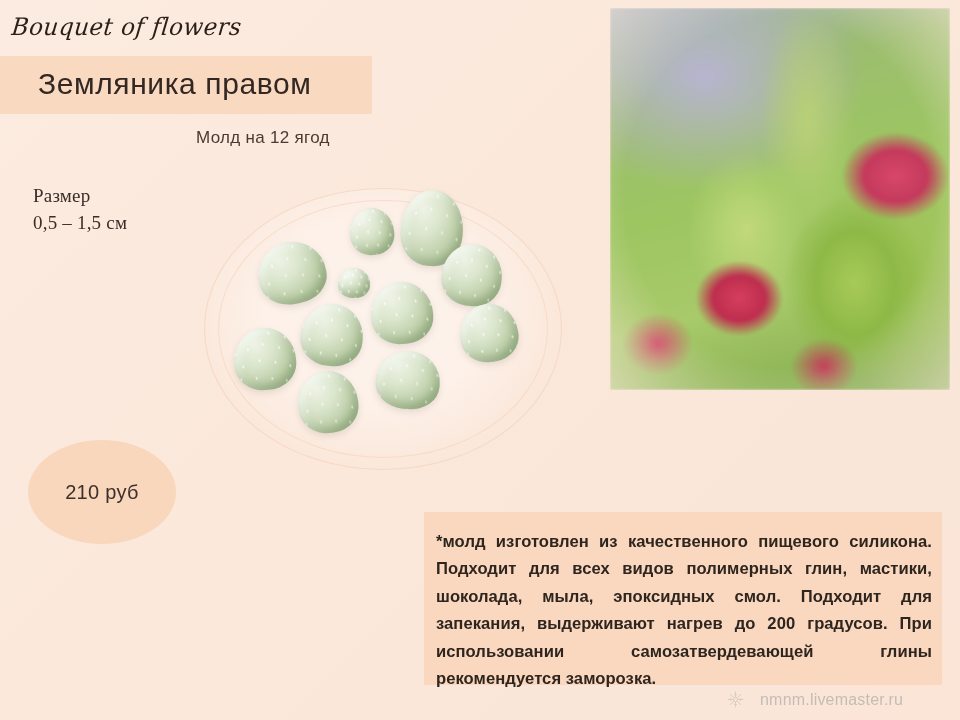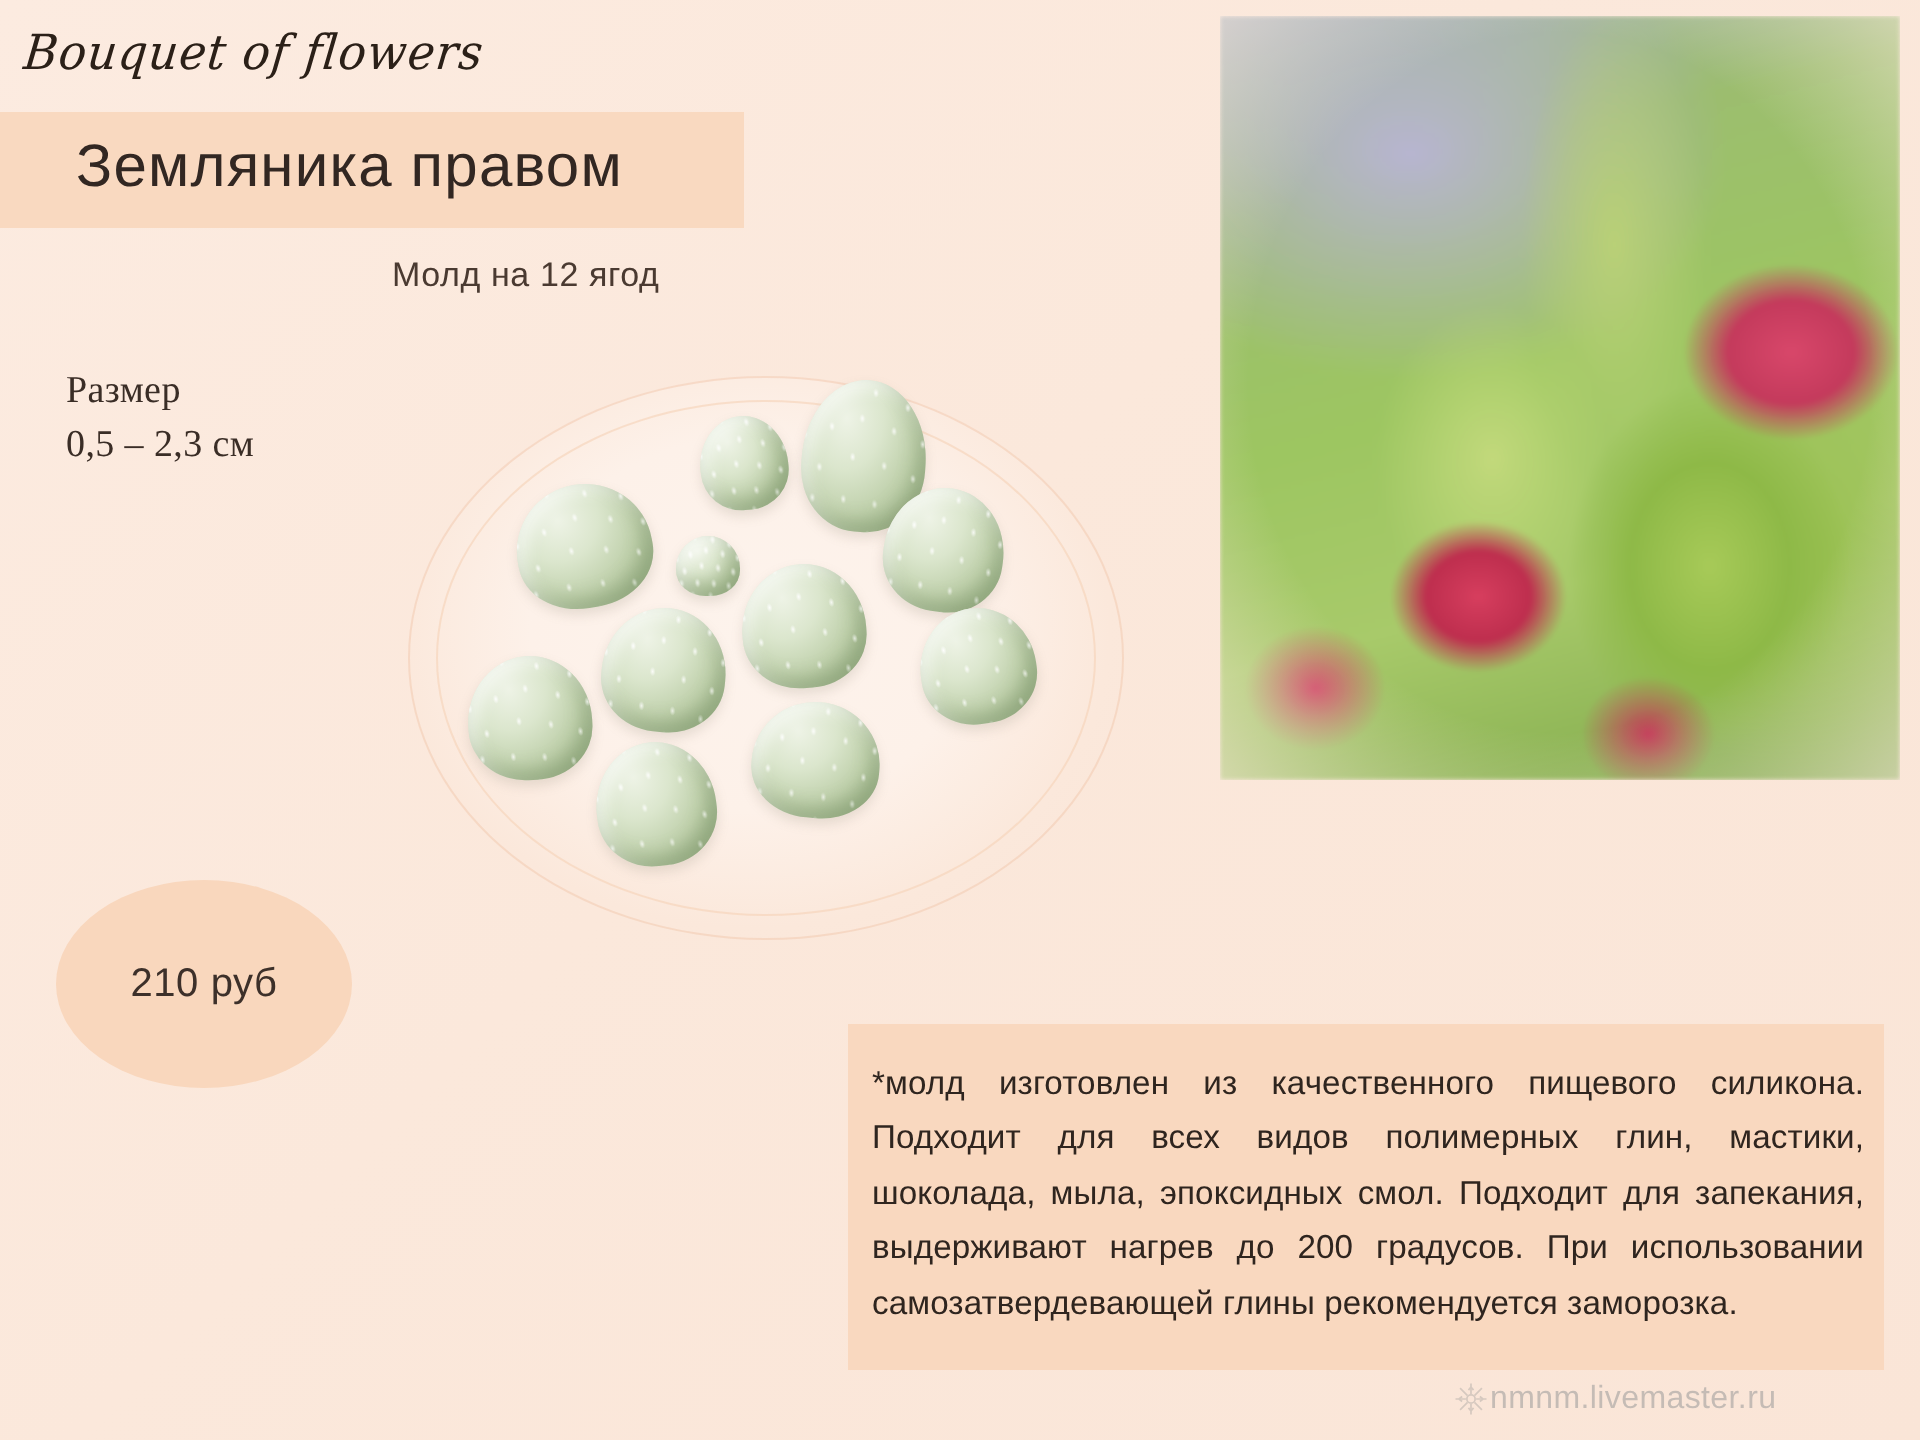--- a/index.html
+++ b/index.html
@@ -233,30 +233,31 @@
     position: absolute;
     left: 436px;
     top: 528px;
     width: 496px;
     font-size: 16.6px;
     line-height: 27.4px;
     color: #2f251f;
     text-align: justify;
     text-align-last: left;
     letter-spacing: 0.05px;
+    font-weight: bold;
   }
 
   
   .watermark {
     position: absolute;
     left: 726px;
     top: 690px;
     display: flex;
     align-items: center;
-    gap: 0;
+    gap: 15px;
     opacity: 0.55;
   }
   .wm-icon {
     width: 19px;
     height: 19px;
     flex: 0 0 19px;
   }
   .wm-text {
     font-size: 16px;
     color: #9a9a9a;
@@ -271,21 +272,21 @@
 
   <div class="brand">Bouquet of flowers</div>
 
   <div class="title-band"></div>
   <div class="title-text">Земляника правом</div>
 
   <div class="subtitle">Молд на 12 ягод</div>
 
   <div class="size-block">
     <div>Размер</div>
-    <div>0,5 – 2,3 см</div>
+    <div>0,5 – 1,5 см</div>
   </div>
 
   <div class="price-ellipse"></div>
   <div class="price-text">210 руб</div>
 
 
   <div class="mold-stage">
     <div class="mold-halo"></div>
     <div id="berry-layer">
         <div class="berry" style="left: 152px; top: 22px; width: 44px; height: 47px; transform: rotate(-6deg); z-index: 10;"></div>

